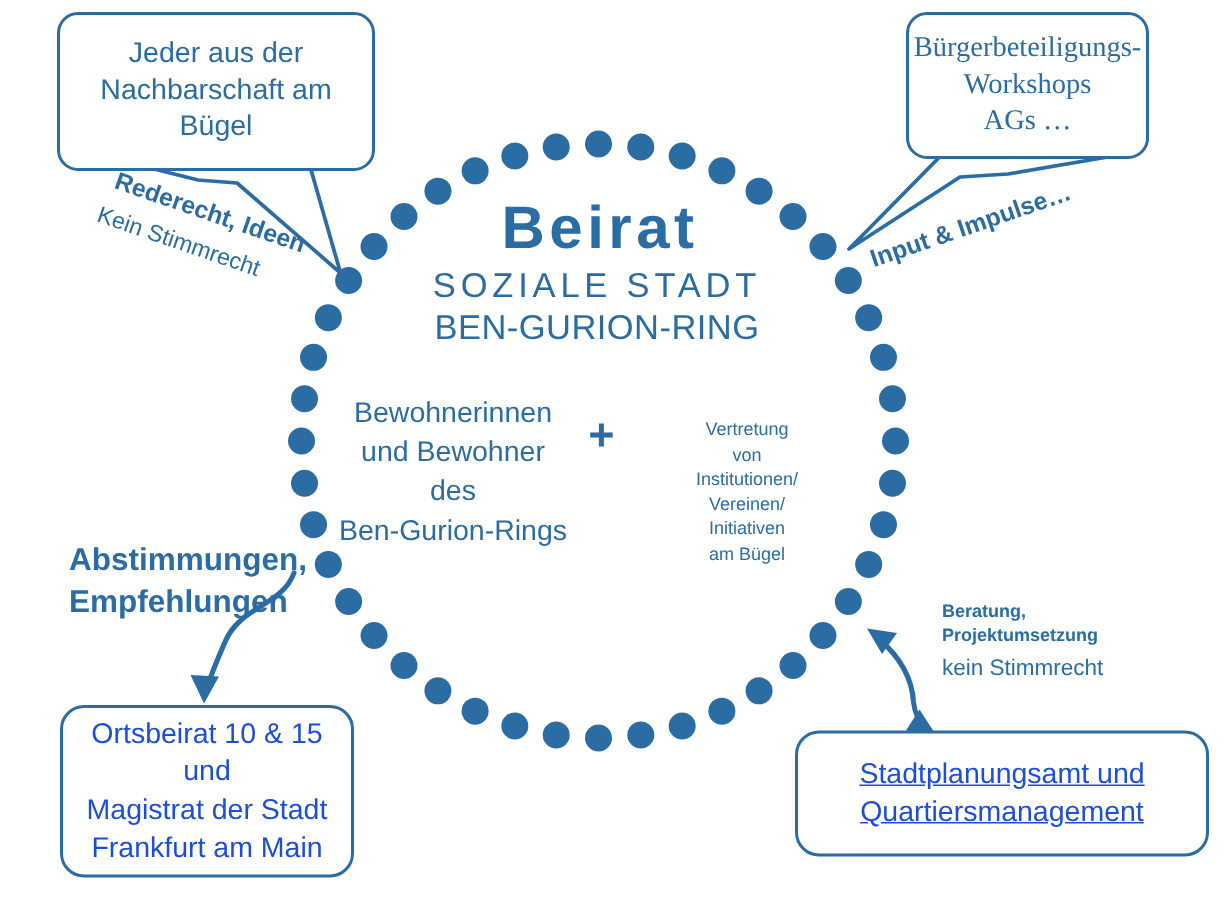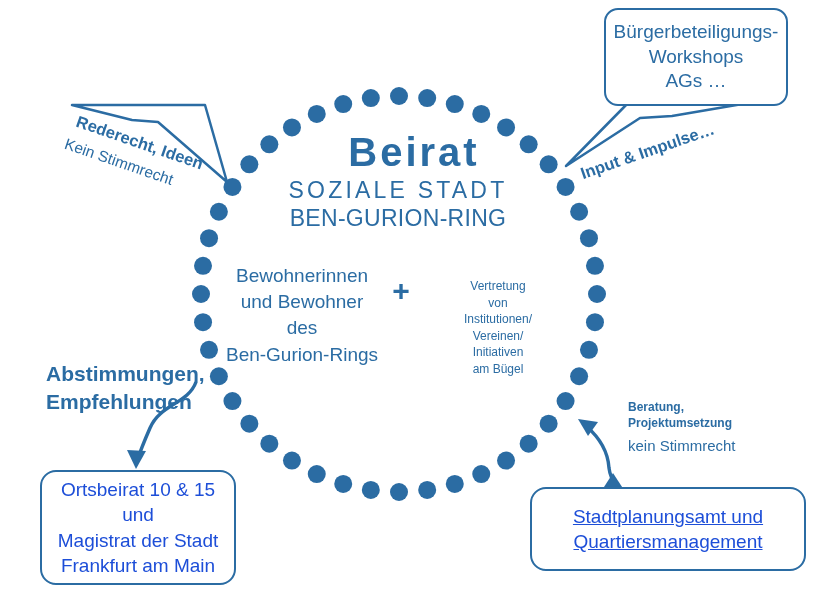--- a/index.html
+++ b/index.html
@@ -47,21 +47,21 @@
     text-align: center;
     font-size: 19px;
     line-height: 1.30;
     white-space: pre-line;
     box-sizing: border-box;
   }
   #bubble-neighbourhood {
     left: 38px; top: 8px; width: 212px; height: 106px;
   }
   #bubble-workshops {
-    left: 604px; top: 8px; width: 184px; height: 98px;
+    left: 604px; top: 8px; width: 162px; height: 98px; font-family: Liberation Serif, serif;
   }
 
   
   .box {
     position: absolute;
     border: 2.5px solid #2B6CA3;
     border-radius: 16px;
     background: #ffffff;
     color: #1d4ed8;
     display: flex;
@@ -75,21 +75,21 @@
   }
   #box-ortsbeirat {
     left: 40px; top: 470px; width: 196px; height: 115px;
   }
   #box-stadtplanung {
     left: 530px; top: 487px; width: 276px; height: 84px; text-decoration: underline;
   }
 
   
   #center-title {
-    left: 264px; top: 128px; width: 300px;
+    left: 250px; top: 128px; width: 300px;
     font-size: 40px;
     font-weight: bold;
     letter-spacing: 3px;
   }
   #center-sub1 {
     left: 248px; top: 176px; width: 300px;
     font-size: 23px;
     letter-spacing: 3.2px;
   }
   #center-sub2 {
@@ -225,20 +225,23 @@
     <path d="M 760,101 L 630,101 L 566,166 L 640,118 L 672,116 Z" fill="#ffffff" stroke="#2B6CA3" stroke-width="2.5" stroke-linejoin="round"></path>
 
     <path d="M 196,382 C 188,404 160,404 150,428 C 143,444 140,452 137,461" fill="none" stroke="#2B6CA3" stroke-width="3.4" stroke-linecap="round"></path>
     <path d="M 136,469 L 127,450 L 146,451 Z" fill="#2B6CA3"></path>
 
     <path d="M 586,426 C 600,438 608,452 609,468 C 610,476 612,480 616,484" fill="none" stroke="#2B6CA3" stroke-width="3.4" stroke-linecap="round"></path>
     <path d="M 578,419 L 598,422 L 588,436 Z" fill="#2B6CA3"></path>
     <path d="M 624,490 L 604,487 L 613,473 Z" fill="#2B6CA3"></path>
   </svg>
 
+  <div class="bubble" id="bubble-neighbourhood">Jeder aus der
+Nachbarschaft am
+Bügel</div>
   <div class="rot-label" id="label-rederecht">Rederecht, Ideen</div>
   <div class="rot-label" id="label-keinstimm">Kein Stimmrecht</div>
 
   <div class="bubble" id="bubble-workshops">Bürgerbeteiligungs-
 Workshops
 AGs …</div>
   <div class="rot-label" id="label-input">Input &amp; Impulse…</div>
 
   <div class="txt" id="center-title">Beirat</div>
   <div class="txt" id="center-sub1">SOZIALE STADT</div>

